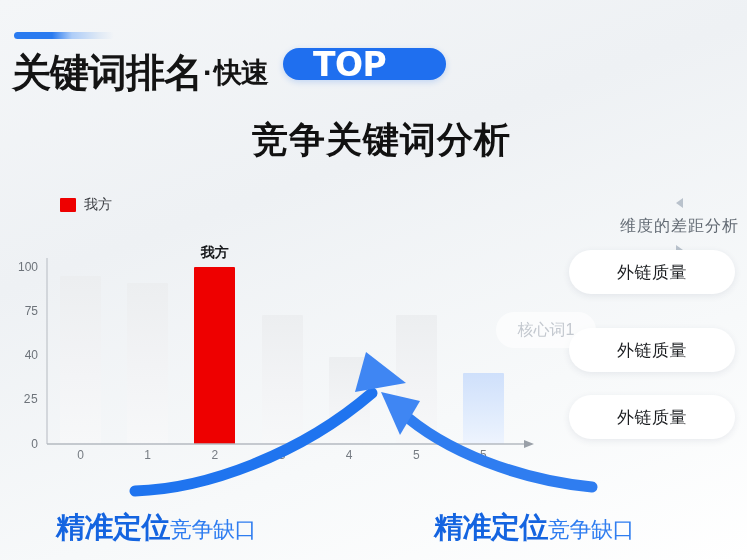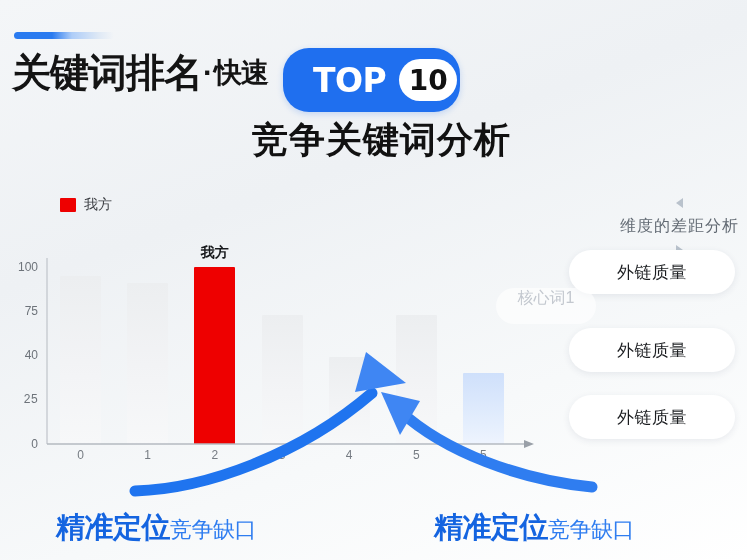--- a/index.html
+++ b/index.html
@@ -14,21 +14,21 @@
   .accent-bar{ position:absolute; left:14px; top:32px; width:100px; height:7px; border-radius:4px;
     background:linear-gradient(90deg,#2a7bf0 0%,#2a7bf0 38%,#aecdf8 58%,#dfe9f5 85%,rgba(223,233,245,0) 100%); }
 
   .headline{ position:absolute; left:12px; top:46px; height:54px; display:flex; align-items:center; }
   .headline .h-main{ font-size:39px; font-weight:bold; letter-spacing:-1px; color:#141414;
      font-family:"DejaVu Sans","Liberation Sans",sans-serif; }
   .headline .h-dot{ font-size:30px; font-weight:bold; color:#141414; padding:0 1px; }
   .headline .h-sub{ font-size:28px; font-weight:bold; color:#141414; letter-spacing:-1px;
      font-family:"DejaVu Sans","Liberation Sans",sans-serif; position:relative; z-index:3; }
 
-  .top-badge{ position:absolute; left:283px; top:48px; height:64px; min-width:163px;
+  .top-badge{ position:absolute; left:283px; top:48px; height:32px; min-width:163px;
      background:#1f6fef; border-radius:26px; display:flex; align-items:center; z-index:2;
      box-shadow:0 2px 6px rgba(31,111,239,.22); }
   .top-badge .tb-word{ color:#fff; font-size:33px; font-weight:bold; letter-spacing:-.5px;
      margin-left:30px; font-family:"DejaVu Sans","Liberation Sans",sans-serif; }
   .top-badge .tb-circle{ width:58px; height:42px; background:#fff; border-radius:22px;
      margin-left:13px; margin-right:3px; display:flex; align-items:center; justify-content:center; }
   .top-badge .tb-num{ color:#111; font-size:28px; font-weight:bold;
      font-family:"DejaVu Sans","Liberation Sans",sans-serif; }
 
   .subtitle{ position:absolute; left:0; right:0; top:116px; text-align:center;margin-left:16px; }
@@ -49,23 +49,23 @@
   .panel-head .tri.r{ border-left:7px solid #b9c2cc; }
   .panel-head .ph-txt{ font-size:16px; color:#626a73; letter-spacing:1px; }
 
   
   .card{ position:absolute; right:12px; width:166px; height:44px; background:#fff;
      border-radius:22px; display:flex; align-items:center; justify-content:center;
      box-shadow:0 2px 7px rgba(40,60,90,.09); }
   .card span{ font-size:17px; color:#1b1d20; letter-spacing:.5px; }
   .card.c0{ top:250px; } .card.c1{ top:328px; } .card.c2{ top:395px; }
 
-  .ghost-pill{ position:absolute; left:496px; top:288px; width:100px; height:36px;
+  .ghost-pill{ position:absolute; left:496px; top:312px; width:100px; height:36px;
      background:rgba(255,255,255,.62); border-radius:18px; display:flex;
-     justify-content:center; }
+     align-items:center; justify-content:center; }
   .ghost-pill span{ font-size:16px; color:#c3c8cf; }
 
   
   .plot{ position:absolute; left:0; top:236px; width:560px; height:230px; }
   .ylab{ position:absolute; right:0; transform:translateY(-50%); font-size:12px;
      color:#6d737a; text-align:right; width:34px; }
   .bars{ position:absolute; left:47px; bottom:22px; width:470px; height:186px; }
   .bar{ position:absolute; bottom:0; width:41px; border-radius:1px 1px 0 0; }
   .bar.g{ background:linear-gradient(180deg,#eceef0 0%,#f3f4f6 60%,#f7f8f9 100%); }
   .bar.red{ background:#ee0000; }
@@ -90,23 +90,20 @@
 <div class="accent-bar"></div>
 
 <div class="headline">
   <span class="h-main">关键词排名</span>
   <span class="h-dot">·</span>
   <span class="h-sub">快速</span>
 </div>
 
 <div class="top-badge">
   <span class="tb-word">TOP</span>
-  <span class="tb-circle">
-    <span class="tb-num">10</span>
-  </span>
 </div>
 
 <div class="subtitle">
   <span>竞争关键词分析</span>
 </div>
 
 <div class="chart-head">
   <span class="legend">
     <span class="sw"></span>
     <span class="lb">我方</span>

